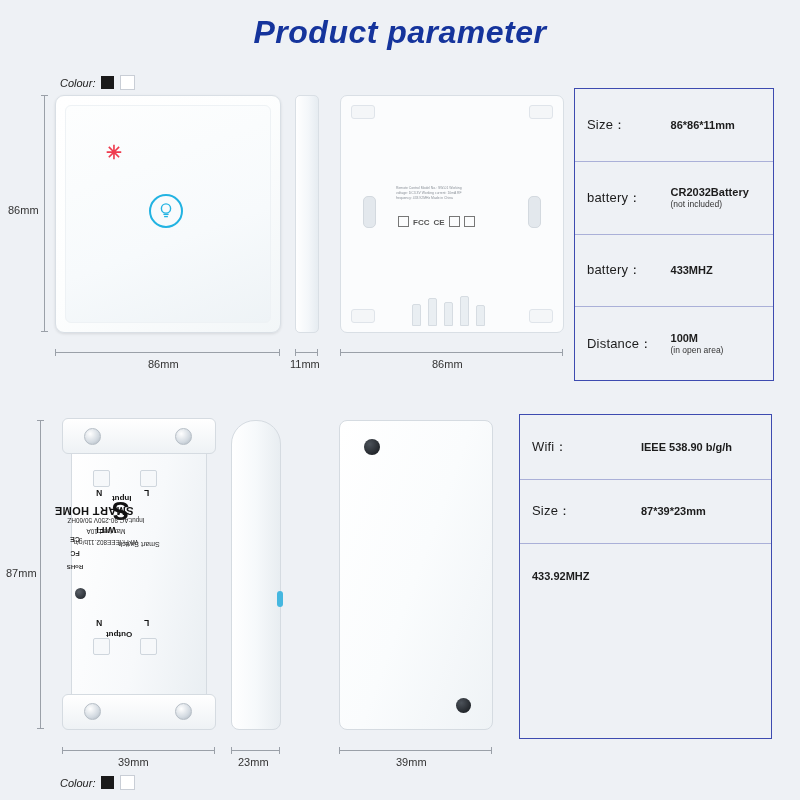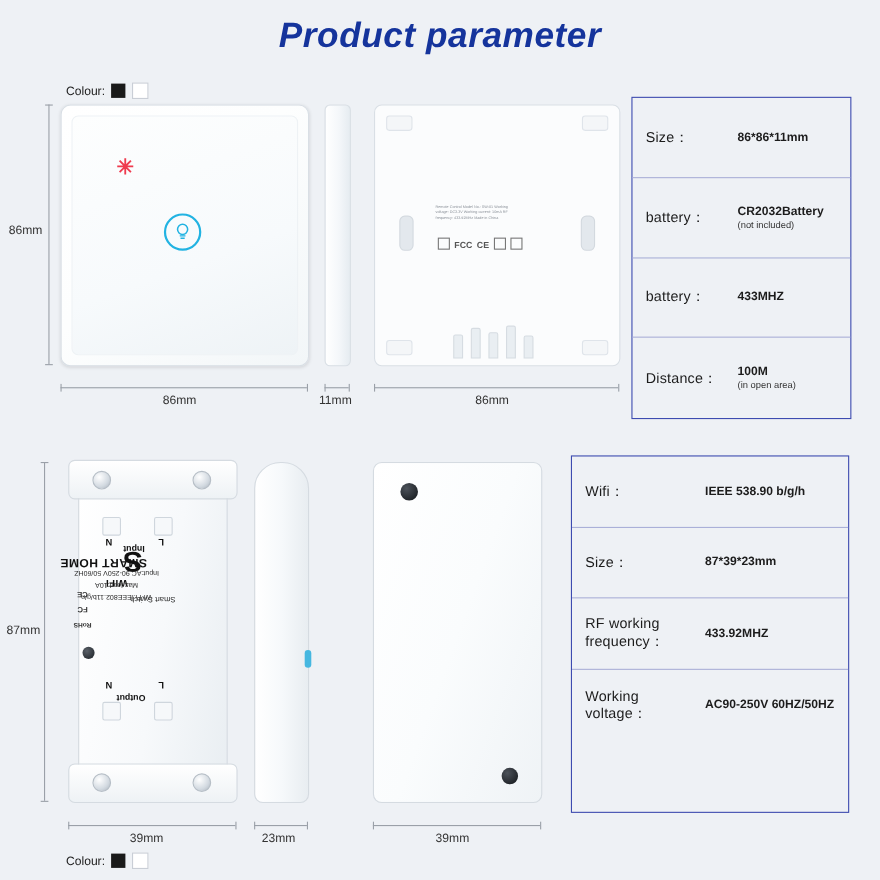--- a/index.html
+++ b/index.html
@@ -64,20 +64,21 @@
   }
 
   
   .colour-row {
     position: absolute;
     display: flex;
     align-items: center;
     gap: 6px;
     font-size: 11px;
     color: #222;
+    font-style: italic;
   }
   .swatch {
     width: 13px;
     height: 13px;
     display: inline-block;
   }
   .swatch.black { background: #1a1a1a; }
   .swatch.white { background: #ffffff; border: 1px solid #c9ced6; }
 
   
@@ -576,26 +577,21 @@
   <div class="spec-table" style="left:519px; top:414px; width:253px; height:325px;">
     <div class="spec-row" style="height:20%;">
       <div class="spec-key">Wifi：</div>
       <div class="spec-val">IEEE 538.90 b/g/h</div>
     </div>
     <div class="spec-row" style="height:20%;">
       <div class="spec-key">Size：</div>
       <div class="spec-val">87*39*23mm</div>
     </div>
     <div class="spec-row" style="height:20%;">
-      <div class="spec-key">RF working frequency：</div>
       <div class="spec-val">433.92MHZ</div>
-    </div>
-    <div class="spec-row" style="height:20%;">
-      <div class="spec-key">Working voltage：</div>
-      <div class="spec-val">AC90-250V 60HZ/50HZ</div>
     </div>
   </div>
 
   <div class="colour-row" style="left:60px; top:775px;">
     <span>Colour:</span>
     <span class="swatch black"></span>
     <span class="swatch white"></span>
   </div>
 
 </div>

